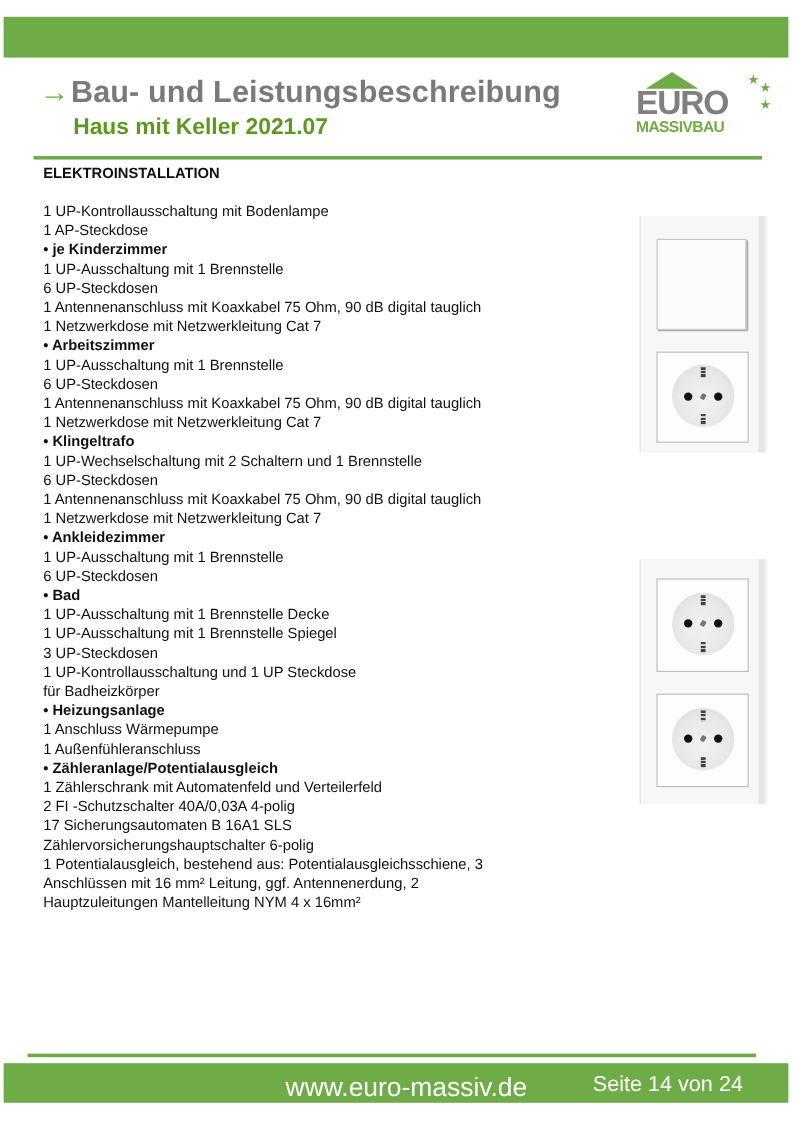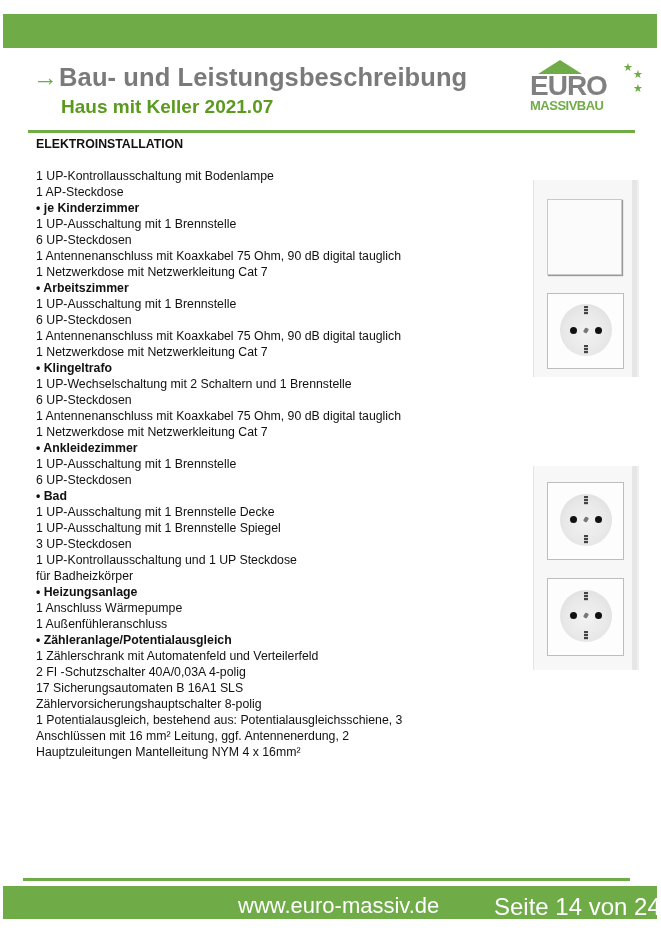--- a/index.html
+++ b/index.html
@@ -21,21 +21,21 @@
     .plate { position: absolute; background: #f7f7f7; border-left: 1px solid #e4e4e4; border-right: 5px solid #e6e6e6; box-shadow: 2px 0 0 #efefef; }
     .rocker { position: absolute; background: #fbfbfb; border: 1px solid #c9c9c9; box-shadow: 1px 1px 1px #999; }
     .socket-frame { position: absolute; background: #fdfdfd; border: 1px solid #bdbdbd; }
     .socket-face { position: absolute; border-radius: 50%; background: radial-gradient(circle at 50% 55%, #f2f2f2 0%, #e8e8e8 55%, #d9d9d9 100%); }
     .pin { position: absolute; width: 7px; height: 7px; border-radius: 50%; background: #111; }
     .screw { position: absolute; width: 4px; height: 5px; background: #777; transform: rotate(30deg); border-radius: 1px; }
     .earth { position: absolute; width: 4px; height: 9px; background: repeating-linear-gradient(#444 0 2px, #ccc 2px 3px); }
     .footer-rule { position: absolute; left: 23px; top: 878px; width: 607px; height: 3px; background: #6fac47; }
     .footer-bar { position: absolute; left: 3px; top: 886px; width: 654px; height: 33px; background: #6fac47; }
     .footer-url { position: absolute; left: 238px; top: 893px; font-size: 22px; color: #ffffff; white-space: nowrap; }
-    .footer-page { position: absolute; left: 494px; top: 893px; font-size: 24px; color: #ffffff; white-space: nowrap; }
+    .footer-page { position: absolute; left: 494px; top: 893px; font-size: 18px; color: #ffffff; white-space: nowrap; }
   </style>
 </head>
 <body>
 
 <div class="top-bar"></div>
 
 <div class="title-row">
   <span class="arrow">→</span><span>Bau- und Leistungsbeschreibung</span>
 </div>
 <div class="subtitle">Haus mit Keller 2021.07</div>
@@ -80,21 +80,21 @@
       <div class="line">3 UP-Steckdosen</div>
       <div class="line">1 UP-Kontrollausschaltung und 1 UP Steckdose</div>
       <div class="line">für Badheizkörper</div>
       <div class="heading">• Heizungsanlage</div>
       <div class="line">1 Anschluss Wärmepumpe</div>
       <div class="line">1 Außenfühleranschluss</div>
       <div class="heading">• Zähleranlage/Potentialausgleich</div>
       <div class="line">1 Zählerschrank mit Automatenfeld und Verteilerfeld</div>
       <div class="line">2 FI -Schutzschalter 40A/0,03A 4-polig</div>
       <div class="line">17 Sicherungsautomaten B 16A1 SLS</div>
-      <div class="line">Zählervorsicherungshauptschalter 8-polig</div>
+      <div class="line">Zählervorsicherungshauptschalter 6-polig</div>
       <div class="line">1 Potentialausgleich, bestehend aus: Potentialausgleichsschiene, 3</div>
       <div class="line">Anschlüssen mit 16 mm² Leitung, ggf. Antennenerdung, 2</div>
       <div class="line">Hauptzuleitungen Mantelleitung NYM 4 x 16mm²</div>
     </div>
 </div>
 
 <div class="plate" style="left:533px; top:180px; width:98px; height:197px;">
   <div class="rocker" style="left:13px; top:19px; width:73px; height:74px;"></div>
   <div class="socket-frame" style="left:13px; top:113px; width:75px; height:74px;">
     <div class="socket-face" style="left:12px; top:10px; width:52px; height:52px;">

